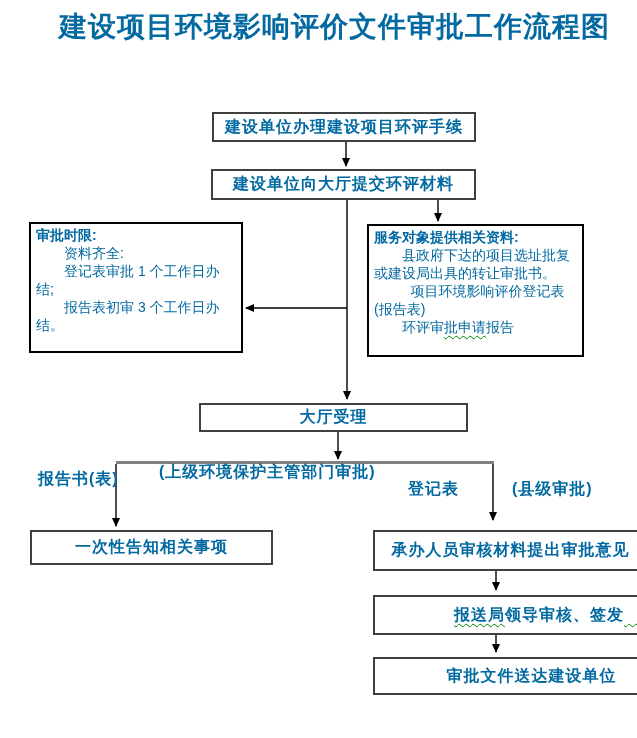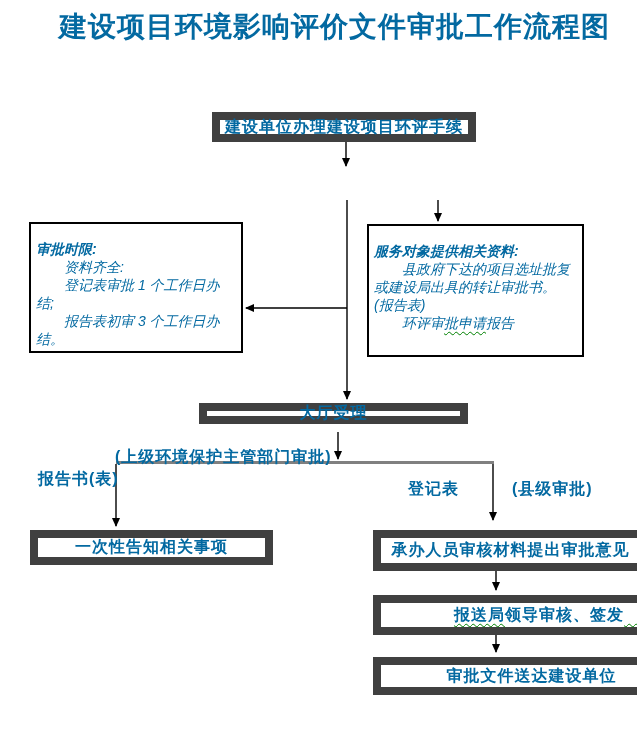--- a/index.html
+++ b/index.html
@@ -7,27 +7,27 @@
     position:relative; width:637px; height:738px; background:#ffffff;
     font-family:"Liberation Sans","DejaVu Sans",sans-serif; color:#0369a1;
     overflow:hidden;
     margin-left:16px;
   }
   .title {
     position:absolute; left:0; top:8px; width:100%; text-align:center;
     font-size:28px; font-weight:bold; letter-spacing:1px;
   }
   .box {
-    position:absolute; box-sizing:border-box; border:8px solid #404040;
+    position:absolute; box-sizing:border-box; border:2px solid #404040;
     background:#fff; display:flex; align-items:center; justify-content:center;
     text-align:center; font-weight:bold; font-size:16px; letter-spacing:1px;
   }
   .textbox {
     position:absolute; box-sizing:border-box; border:2px solid #000;
-    background:#fff; font-size:14px; line-height:18px; padding:16px 5px 0 5px;font-style:italic;
+    background:#fff; font-size:14px; line-height:18px; padding:2px 5px 0 5px;
   }
   .textbox .heading { font-weight:bold; font-size:14px; }
   .tline { white-space:nowrap; }
   .indent2 { padding-left:2em; }
   .indent3 { padding-left:2.6em; }
   .label {
     position:absolute; font-weight:bold; font-size:16px;
     letter-spacing:1px; white-space:nowrap;
   }
   .wavy {
@@ -59,44 +59,48 @@
     <line x1="100" y1="464" x2="100" y2="526" stroke="#000" stroke-width="1.4" marker-end="url(#ah)"></line>
     <line x1="477" y1="464" x2="477" y2="520" stroke="#000" stroke-width="1.4" marker-end="url(#ah)"></line>
     <line x1="480" y1="571" x2="480" y2="590" stroke="#000" stroke-width="1.4" marker-end="url(#ah)"></line>
     <line x1="480" y1="635" x2="480" y2="652" stroke="#000" stroke-width="1.4" marker-end="url(#ah)"></line>
   </svg>
 
   <div class="box" style="left:196px; top:112px; width:264px; height:30px;">
     <span>建设单位办理建设项目环评手续</span>
   </div>
 
+  <div class="box" style="left:195px; top:169px; width:265px; height:31px;">
+    <span>建设单位向大厅提交环评材料</span>
+  </div>
 
   <div class="textbox" style="left:13px; top:222px; width:214px; height:131px;">
     <div class="tline heading">审批时限:</div>
     <div class="tline indent2">资料齐全:</div>
     <div class="tline indent2">登记表审批 1 个工作日办</div>
     <div class="tline">结;</div>
     <div class="tline indent2">报告表初审 3 个工作日办</div>
     <div class="tline">结。</div>
   </div>
 
   <div class="textbox" style="left:351px; top:224px; width:217px; height:133px;">
     <div class="tline heading">服务对象提供相关资料:</div>
     <div class="tline indent2">县政府下达的项目选址批复</div>
     <div class="tline">或建设局出具的转让审批书。</div>
+    <div class="tline indent3">项目环境影响评价登记表</div>
     <div class="tline">(报告表)</div>
     <div class="tline indent2"><span>环评审</span><span class="wavy">批申请</span><span>报告</span></div>
   </div>
 
-  <div class="box" style="left:183px; top:403px; width:269px; height:21px;">
+  <div class="box" style="left:183px; top:403px; width:269px; height:29px;">
     <span>大厅受理</span>
   </div>
 
   <div class="label" style="left:22px; top:469px;">报告书(表)</div>
-  <div class="label" style="left:99px; top:447px;">(上级环境保护主管部门审批)</div>
+  <div class="label" style="left:99px; top:462px;padding-left:44px;">(上级环境保护主管部门审批)</div>
   <div class="label" style="left:392px; top:479px;">登记表</div>
   <div class="label" style="left:496px; top:479px;">(县级审批)</div>
 
   <div class="box" style="left:14px; top:530px; width:243px; height:35px;">
     <span>一次性告知相关事项</span>
   </div>
 
   <div class="box" style="left:357px; top:530px; width:275px; height:41px;align-items:center;">
     <span>承办人员审核材料提出审批意见</span>
   </div>

